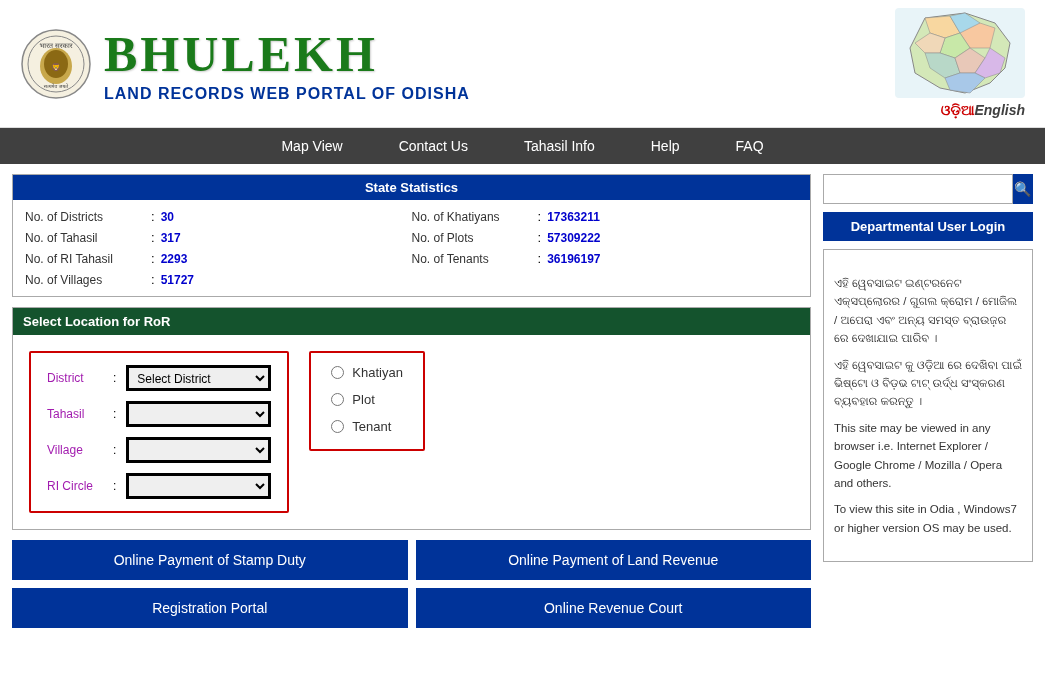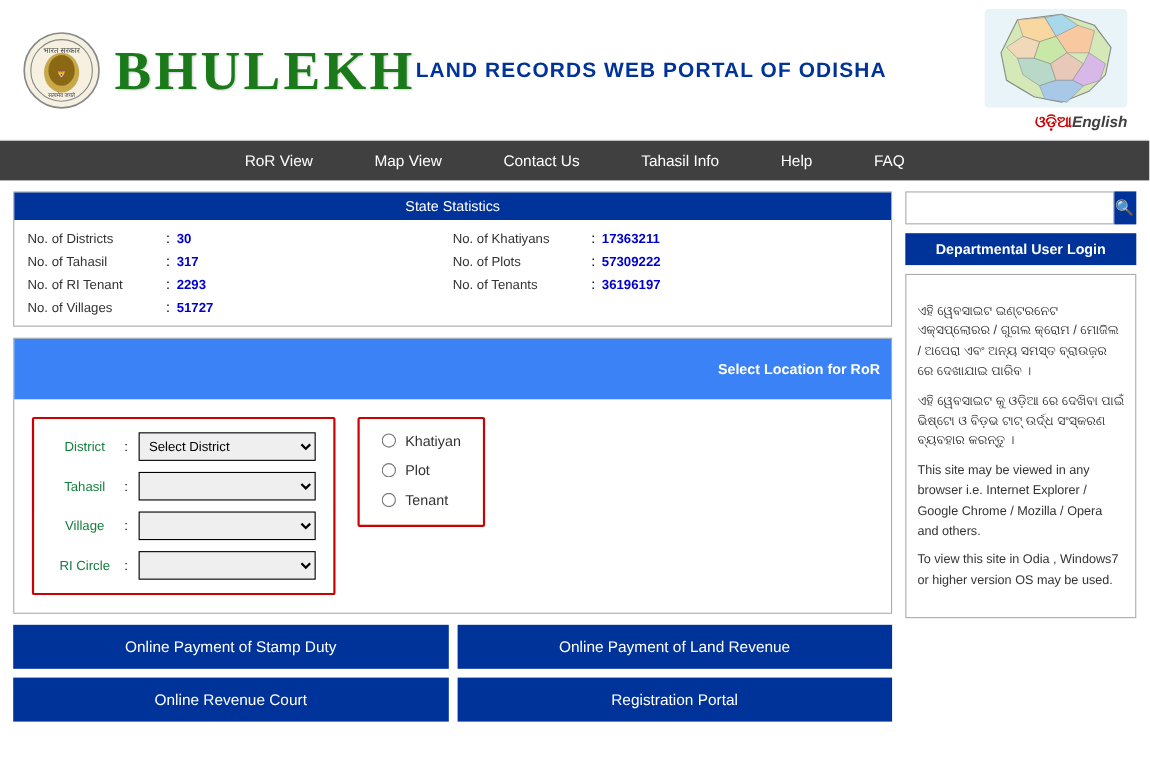--- a/index.html
+++ b/index.html
@@ -2,56 +2,56 @@
 <html><head>
   <meta charset="utf-8">
   <style>
     * { box-sizing: border-box; margin: 0; padding: 0; }
     body { font-family: Arial, sans-serif; font-size: 13px; background: #fff; }
 
     
     .header { display: flex; align-items: center; justify-content: space-between; padding: 8px 20px; background: #fff; border-bottom: 1px solid #ddd; }
     .header-logo { display: flex; align-items: center; gap: 12px; }
     .header-logo .emblem { width: 72px; height: 72px; }
-    .header-title { display: flex; flex-direction: row; align-items: center; }
+    .header-title { display: flex; flex-direction: column; align-items: flex-start; }
     .header-right { display: flex; flex-direction: column; align-items: flex-end; gap: 4px; }
     .lang-links { display: flex; font-size: 14px; }
     .lang-links a { text-decoration: none; font-weight: bold; }
     .lang-odia { color: #cc0000; }
     .lang-english { color: #404040; font-style: italic; }
 
     
     .nav { background: #404040; display: flex; justify-content: center; gap: 0; }
     .nav a { color: #fff; text-decoration: none; padding: 10px 28px; font-size: 14px; display: block; }
 
     
     .main-layout { display: flex; gap: 0; padding: 10px 12px; }
     .main-content { flex: 1; min-width: 0; }
     .sidebar { width: 210px; flex-shrink: 0; margin-left: 12px; }
 
     
     .stats-section { border: 1px solid #aaa; margin-bottom: 10px; }
-    .stats-header { background: #003399; color: #fff; text-align: center; padding: 5px 10px; font-weight: normal; font-size: 13px; }
+    .stats-header { background: #003399; color: #fff; text-align: center; padding: 5px 10px; font-weight: bold; font-size: 13px; }
     .stats-body { display: grid; grid-template-columns: 1fr 1fr; padding: 6px 12px; gap: 0 0; }
     .stat-row { display: flex; align-items: center; padding: 3px 0; }
     .stat-label { color: #333; min-width: 120px; font-size: 12px; }
     .stat-colon { margin: 0 6px; }
     .stat-value { color: #0000cc; font-weight: bold; font-size: 12px; }
 
     
     .location-section { border: 1px solid #aaa; margin-bottom: 10px; }
-    .location-header { background: #3b82f6; color: #fff; text-align: right; padding: 20px 10px; font-weight: bold; font-size: 13px; }
+    .location-header { background: #14532d; color: #fff; text-align: left; padding: 6px 10px; font-weight: bold; font-size: 13px; }
     .location-body { padding: 16px; display: flex; gap: 20px; align-items: flex-start; }
 
     
     .location-form { border: 2px solid #cc0000; padding: 12px 16px; border-radius: 2px; min-width: 230px; }
     .form-row { display: flex; align-items: center; margin-bottom: 10px; gap: 6px; }
     .form-row:last-child { margin-bottom: 0; }
-    .form-label { font-size: 12px; color: #15803d; min-width: 60px; text-align: center; }
-    .form-select { border: 1px solid #000000; padding: 3px 4px; font-size: 12px; width: 161px; height: 26px; }
+    .form-label { font-size: 12px; color: #a21caf; min-width: 60px; text-align: left; }
+    .form-select { border: 3px solid #000000; padding: 3px 4px; font-size: 12px; width: 145px; height: 26px; }
 
     
     .radio-group { border: 2px solid #cc0000; padding: 12px 20px; border-radius: 2px; display: flex; flex-direction: column; justify-content: flex-start; gap: 12px; min-height: 100px; }
     .radio-row { display: flex; align-items: center; gap: 8px; }
     .radio-row input[type="radio"] { margin: 0; }
     .radio-label { font-size: 13px; color: #333; }
 
     
     .buttons-row { display: flex; flex-wrap: wrap; gap: 8px; margin-bottom: 8px; }
     .btn-blue { background: #003399; color: #fff; border: none; padding: 12px 20px; font-size: 14px; font-weight: normal; cursor: pointer; min-width: 200px; flex: 1; }
@@ -90,21 +90,21 @@
       <circle cx="36" cy="36" r="34" fill="#f5f0e0" stroke="#888" stroke-width="1.5"></circle>
       <circle cx="36" cy="36" r="28" fill="none" stroke="#888" stroke-width="1"></circle>
       <text x="36" y="20" text-anchor="middle" font-size="7" fill="#444">भारत सरकार</text>
       <ellipse cx="36" cy="38" rx="16" ry="18" fill="#c8a84b"></ellipse>
       <ellipse cx="36" cy="36" rx="12" ry="14" fill="#8b6914"></ellipse>
       <text x="36" y="42" text-anchor="middle" font-size="8" fill="#f5d020" font-weight="bold">🦁</text>
       <text x="36" y="60" text-anchor="middle" font-size="5" fill="#444">सत्यमेव जयते</text>
     </svg>
     <div class="header-title">
       <div class="bhulekh-styled">BHULEKH</div>
-      <div style="font-size:19px;font-weight:bold;color:#003399;letter-spacing:1px;margin-top:2px;">LAND RECORDS WEB PORTAL OF ODISHA</div>
+      <div style="font-size:16px;font-weight:bold;color:#003399;letter-spacing:1px;margin-top:2px;">LAND RECORDS WEB PORTAL OF ODISHA</div>
     </div>
   </div>
   <div class="header-right">
 
     <svg class="map-placeholder" viewBox="0 0 130 90" xmlns="http://www.w3.org/2000/svg">
       <rect width="130" height="90" fill="#e8f4f8" rx="4"></rect>
       <polygon points="30,10 70,5 100,15 115,35 110,60 95,75 70,85 45,80 20,65 15,40" fill="#d4e8b8" stroke="#888" stroke-width="1"></polygon>
       <polygon points="30,10 55,8 65,25 50,30 35,25" fill="#f8d7a0" stroke="#888" stroke-width="0.5"></polygon>
       <polygon points="55,8 70,5 85,15 80,30 65,25" fill="#a8d8ea" stroke="#888" stroke-width="0.5"></polygon>
       <polygon points="65,25 85,15 100,20 95,40 75,40" fill="#f8c8a0" stroke="#888" stroke-width="0.5"></polygon>
@@ -116,21 +116,20 @@
       <polygon points="50,70 65,65 80,65 90,70 75,85 55,82" fill="#a8c8e8" stroke="#888" stroke-width="0.5"></polygon>
     </svg>
     <div class="lang-links">
       <a href="#" class="lang-odia">ଓଡ଼ିଆ</a>
       <a href="#" class="lang-english">English</a>
     </div>
   </div>
 </div>
 
 <nav class="nav">
-  <a href="#">RoR View</a>
   <a href="#">Map View</a>
   <a href="#">Contact Us</a>
   <a href="#">Tahasil Info</a>
   <a href="#">Help</a>
   <a href="#">FAQ</a>
 </nav>
 
 <div class="main-layout">
   <div class="main-content">
 
@@ -151,21 +150,21 @@
           <span class="stat-label">No. of Tahasil</span>
           <span class="stat-colon">:</span>
           <span class="stat-value">317</span>
         </div>
         <div class="stat-row">
           <span class="stat-label">No. of Plots</span>
           <span class="stat-colon">:</span>
           <span class="stat-value">57309222</span>
         </div>
         <div class="stat-row">
-          <span class="stat-label">No. of RI Tenant</span>
+          <span class="stat-label">No. of RI Tahasil</span>
           <span class="stat-colon">:</span>
           <span class="stat-value">2293</span>
         </div>
         <div class="stat-row">
           <span class="stat-label">No. of Tenants</span>
           <span class="stat-colon">:</span>
           <span class="stat-value">36196197</span>
         </div>
         <div class="stat-row">
           <span class="stat-label">No. of Villages</span>
@@ -226,22 +225,22 @@
         </div>
 
       </div>
     </div>
 
     <div class="buttons-row">
       <button class="btn-blue">Online Payment of Stamp Duty</button>
       <button class="btn-blue">Online Payment of Land Revenue</button>
     </div>
     <div class="buttons-row">
+      <button class="btn-blue">Registration Portal</button>
       <button class="btn-blue">Online Revenue Court</button>
-      <button class="btn-blue">Registration Portal</button>
     </div>
 
   </div>
 
   <div class="sidebar">
     <div class="search-box">
       <input type="text" class="search-input" placeholder="" style="">
       <button class="search-btn">
         <span>🔍</span>
       </button>

